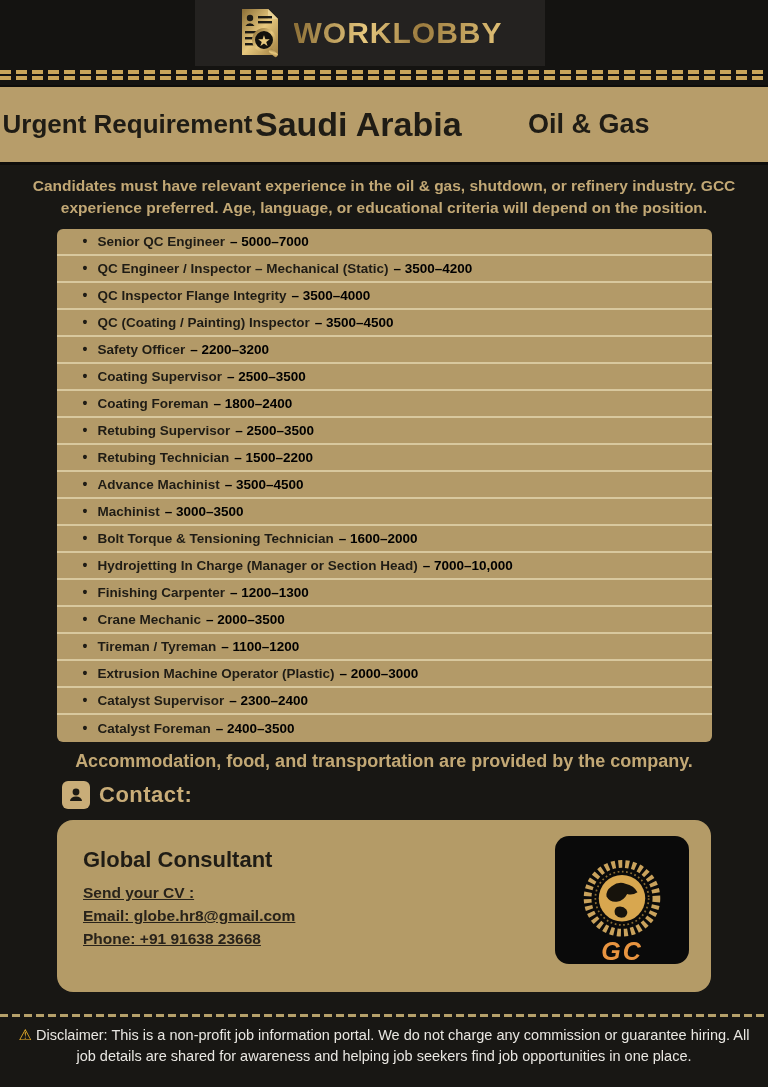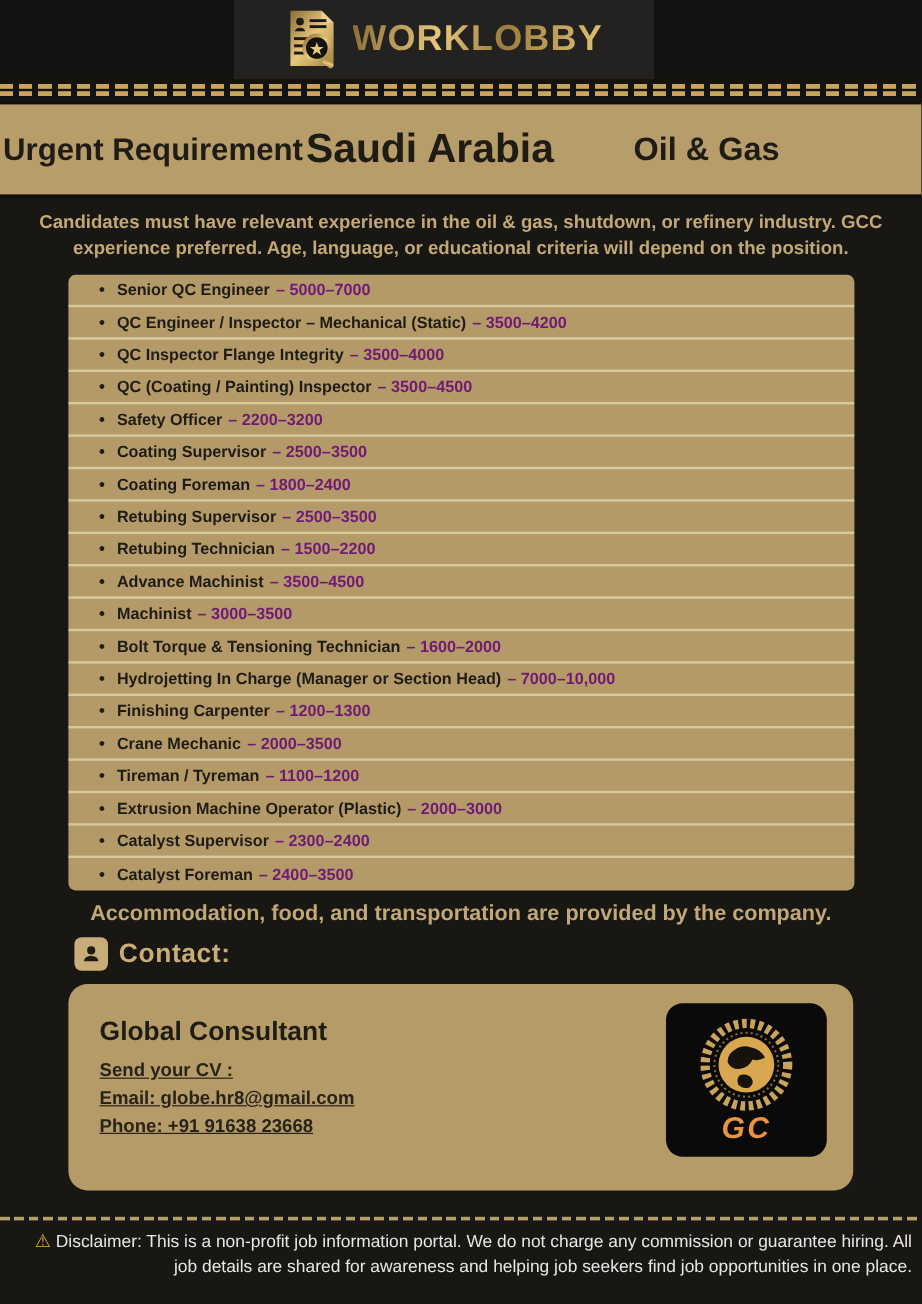--- a/index.html
+++ b/index.html
@@ -56,21 +56,21 @@
     width: 655px; margin: 9px auto 0;
     background: #b39a68; border-radius: 6px; overflow: hidden;
   }
   .job-row {
     height: 27px; border-bottom: 2px solid #d8c89e;
     display: flex; align-items: center; padding-left: 26px; font-size: 13.5px;
   }
   .job-row:last-child { border-bottom: none; }
   .job-bullet { color: #1f1c15; font-size: 14px; margin-right: 10px; font-weight: bold; }
   .job-title  { font-weight: bold; color: #1f1c15; }
-  .job-salary { font-weight: bold; color: #701a75; margin-left: 5px; }
+  .job-salary { font-weight: bold; color: #000000; margin-left: 5px; }
 
   
   .note {
     text-align: center; color: #c2a875; font-weight: bold;
     font-size: 18px; margin-top: 9px;
   }
   .contact-heading {
     margin: 9px 0 0 62px; display: flex; align-items: center; gap: 9px;
   }
   .contact-icon {
@@ -83,30 +83,30 @@
   .consultant-card {
     width: 654px; height: 172px; margin: 11px auto 0;
     background: #b49b67; border-radius: 16px; position: relative;
     padding: 27px 26px;
   }
   .consultant-name { font-size: 22px; font-weight: bold; color: #1f1c15; }
   .consultant-lines { margin-top: 8px; font-size: 15.5px; font-weight: bold; color: #29231a; line-height: 1.5; text-decoration: underline; }
   .gc-logo {
     position: absolute; right: 22px; top: 16px;
     width: 134px; height: 128px; background: #0a0a0a; border-radius: 14px;
-    display: flex; flex-direction: column; align-items: center; justify-content: center;
+    display: flex; flex-direction: column; align-items: center; justify-content: flex-end;
   }
   .gc-text {
     font-size: 25px; font-weight: bold; font-style: italic;
     color: #e89440; letter-spacing: 2px; margin-top: -4px; line-height: 1;
   }
 
   
   .disclaimer {
-    width: 752px; margin: 7px auto 0; text-align: right;
+    width: 752px; margin: 7px auto 0; text-align: center;
     color: #e9e7e2; font-size: 14.5px; line-height: 1.45;
   }
   .warning-icon { color: #f0b429; font-size: 15px; margin-right: 4px; }
 </style>
 </head>
 <body>
 
 <div class="header-strip">
   <div class="logo-panel">
     <svg width="44" height="52" viewBox="0 0 44 52">

